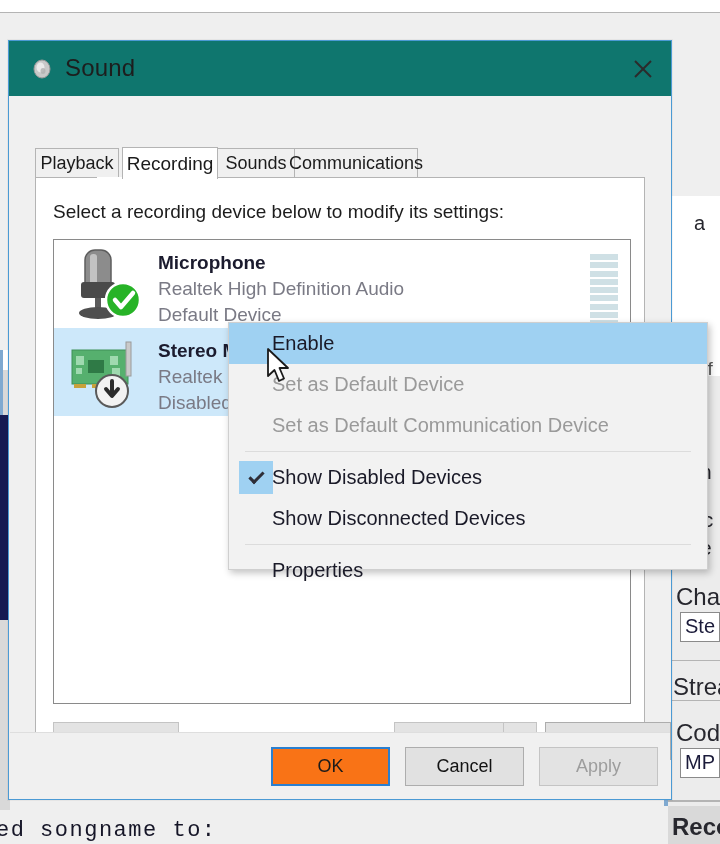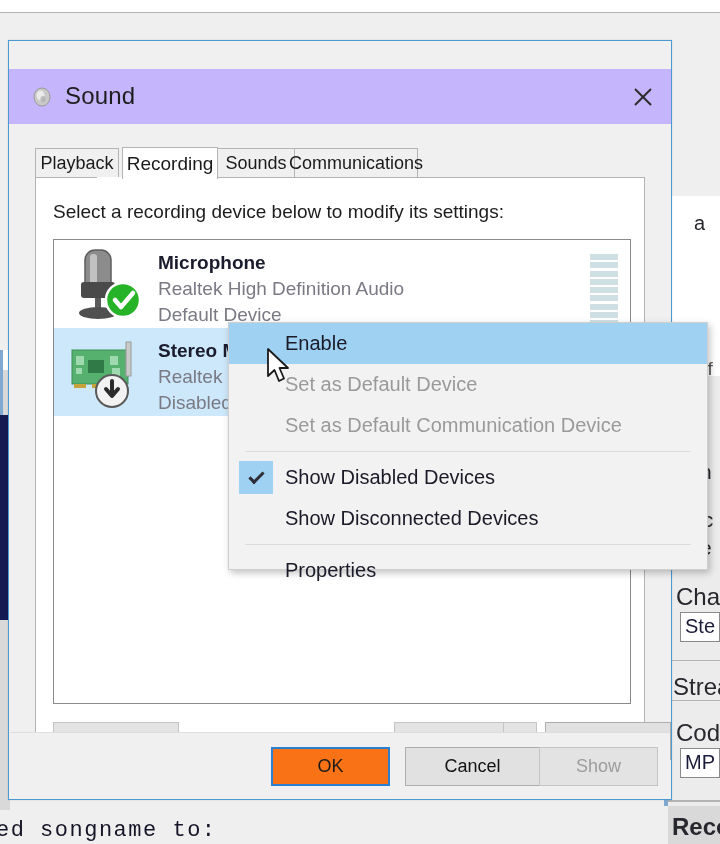--- a/index.html
+++ b/index.html
@@ -50,22 +50,21 @@
   
   #dialog {
     position:absolute;
     left:8px; top:40px; width:664px; height:760px;
     background:#f0f0f0;
     border:1px solid #4b9ad4;
     box-shadow:0 0 0 1px rgba(0,0,0,0.04);
   }
   .titlebar {
     position:absolute; left:0; top:0; right:0; height:55px;
-    background:#c4b5fd;
-    margin-top:28px;
+    background:#0f766e;
   }
   .title-icon {
     position:absolute; left:22px; top:17px; width:22px; height:22px;
   }
   .title-text {
     position:absolute; left:56px; top:13px;
     font-size:24px; color:#1d1d1d;
     font-family:"Liberation Sans", sans-serif;
     letter-spacing:0.2px;
   }
@@ -202,21 +201,21 @@
     z-index:50;
   }
   .mi {
     position:relative;
     height:41px;
     display:flex; align-items:center;
     font-size:20px;
     color:#1a1a28;
     cursor:default;
   }
-  .mi .mlabel { margin-left:56px; white-space:nowrap; }
+  .mi .mlabel { margin-left:43px; white-space:nowrap; }
   .mi.highlight { background:#9fd1f2; }
   .mi.disabled .mlabel { color:#9a9a9a; }
   .mi-sep { height:1px; background:#dcdcdc; margin:5px 16px 5px 16px; }
   .check-box {
     position:absolute; left:10px; top:4px;
     width:34px; height:33px;
     background:#9fd1f2;
     display:flex; align-items:center; justify-content:center;
   }
   .check-mark {
@@ -375,25 +374,25 @@
 
       <div class="btn enabled" style="left:509px;top:544px;width:126px;height:38px;">
         <span>Properties</span>
       </div>
     </div>
 
     <div class="bottombar">
       <div class="btn default" style="left:261px;top:14px;width:119px;height:39px;">
         <span>OK</span>
       </div>
-      <div class="btn enabled" style="left:395px;top:14px;width:135px;height:39px;">
+      <div class="btn enabled" style="left:395px;top:14px;width:119px;height:39px;">
         <span>Cancel</span>
       </div>
       <div class="btn disabled" style="left:529px;top:14px;width:119px;height:39px;">
-        <span>Show</span>
+        <span>Apply</span>
       </div>
     </div>
 
   </div>
 
   <div id="ctxmenu">
 
     <div class="mi highlight">
       <span class="mlabel">Enable</span>
     </div>

